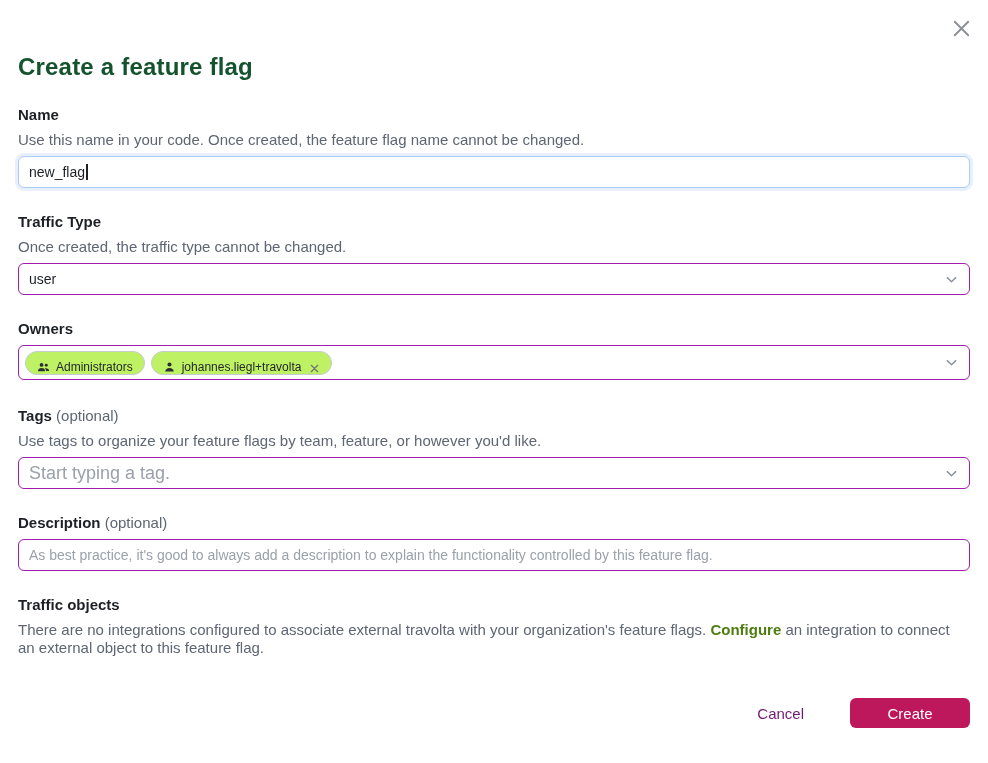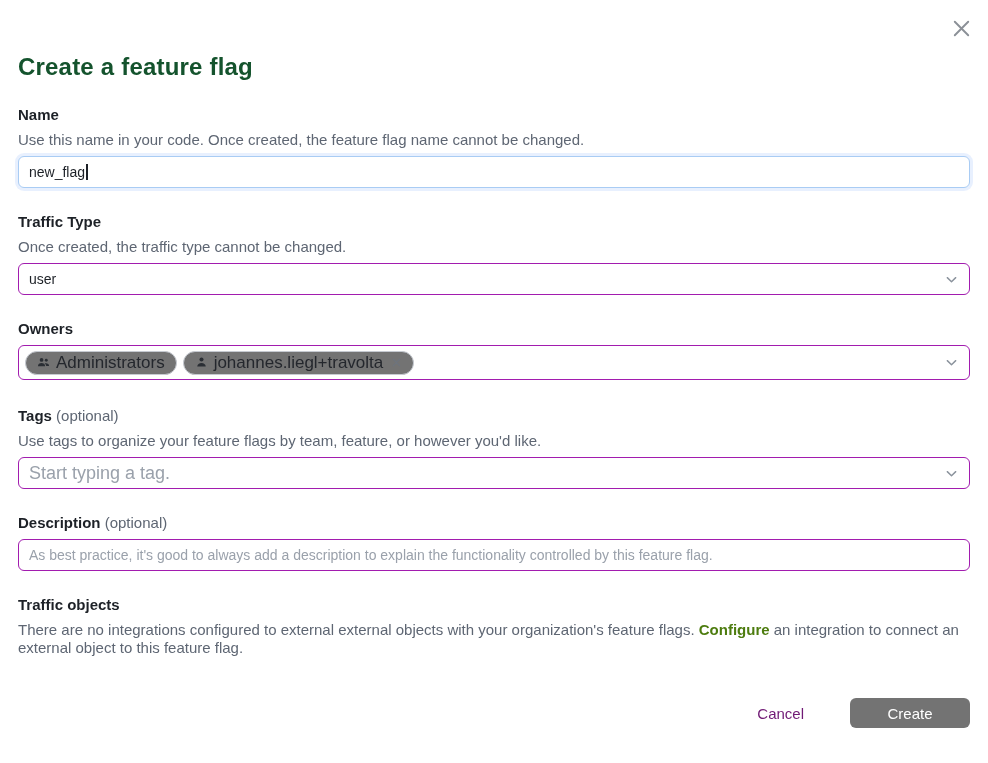--- a/index.html
+++ b/index.html
@@ -62,24 +62,24 @@
   @keyframes blink { 50% { opacity: 0; } }
 
   .select-box, .multiselect-box { justify-content: space-between; cursor: pointer; }
   .select-value { font-size: 14px; color: #1d2127; }
   .select-placeholder { font-size: 18px; color: #9aa1ab; }
   .chevron { flex: 0 0 auto; margin-left: 8px; display: flex; align-items: center; }
 
   .multiselect-box { height: 35px; padding: 0 10px 0 6px; }
   .chip-row { display: flex; align-items: center; gap: 6px; flex: 1 1 auto; }
   .chip {
-    display: inline-flex; align-items: center; gap: 6px;
+    display: inline-flex; align-items: flex-end; gap: 6px;
     height: 24px; padding: 0 11px;
     border: 1px solid #c6cad1; border-radius: 999px;
-    background: #737373; font-size: 17px; color: #24272d;
+    background: #bef264; font-size: 12px; color: #24272d;
     cursor: default; white-space: nowrap;
   }
   .chip .chip-icon { display: flex; align-items: center; }
   .chip .chip-remove {
     display: flex; align-items: center; margin-left: 2px; cursor: pointer;
   }
 
   .external-text {
     font-size: 15px; color: #5e6673; line-height: 18px; margin-top: 0;
   }
@@ -92,21 +92,21 @@
     display: flex; align-items: center; justify-content: flex-end;
   }
   .cancel-link {
     background: none; border: none;
     font-family: "Liberation Sans", sans-serif;
     font-size: 15px; color: #701a75; cursor: pointer;
     margin-right: 46px;
   }
   .create-btn {
     width: 120px; height: 30px;
-    background: #737373; color: #ffffff;
+    background: #be185d; color: #ffffff;
     border: none; border-radius: 6px;
     font-family: "Liberation Sans", sans-serif;
     font-size: 15px; cursor: pointer;
   }
 </style>
 </head>
 <body>
 
 <div class="modal">
 
@@ -199,21 +199,21 @@
   <div class="field">
     <div class="field-label">
       <span>Description</span>
       <span class="optional">(optional)</span>
     </div>
     <input class="text-input" type="text" placeholder="As best practice, it's good to always add a description to explain the functionality controlled by this feature flag." style="">
   </div>
 
   <div class="field">
     <div class="field-label">Traffic objects</div>
-    <p class="external-text"><span>There are no integrations configured to external external objects with your organization's feature flags. </span><a class="link">Configure</a><span> an integration to connect an external object to this feature flag.</span></p>
+    <p class="external-text"><span>There are no integrations configured to associate external travolta with your organization's feature flags. </span><a class="link">Configure</a><span> an integration to connect an external object to this feature flag.</span></p>
   </div>
 
   <div class="footer">
     <button class="cancel-link">Cancel</button>
     <button class="create-btn">Create</button>
   </div>
 
 </div>
 
 </body></html>

